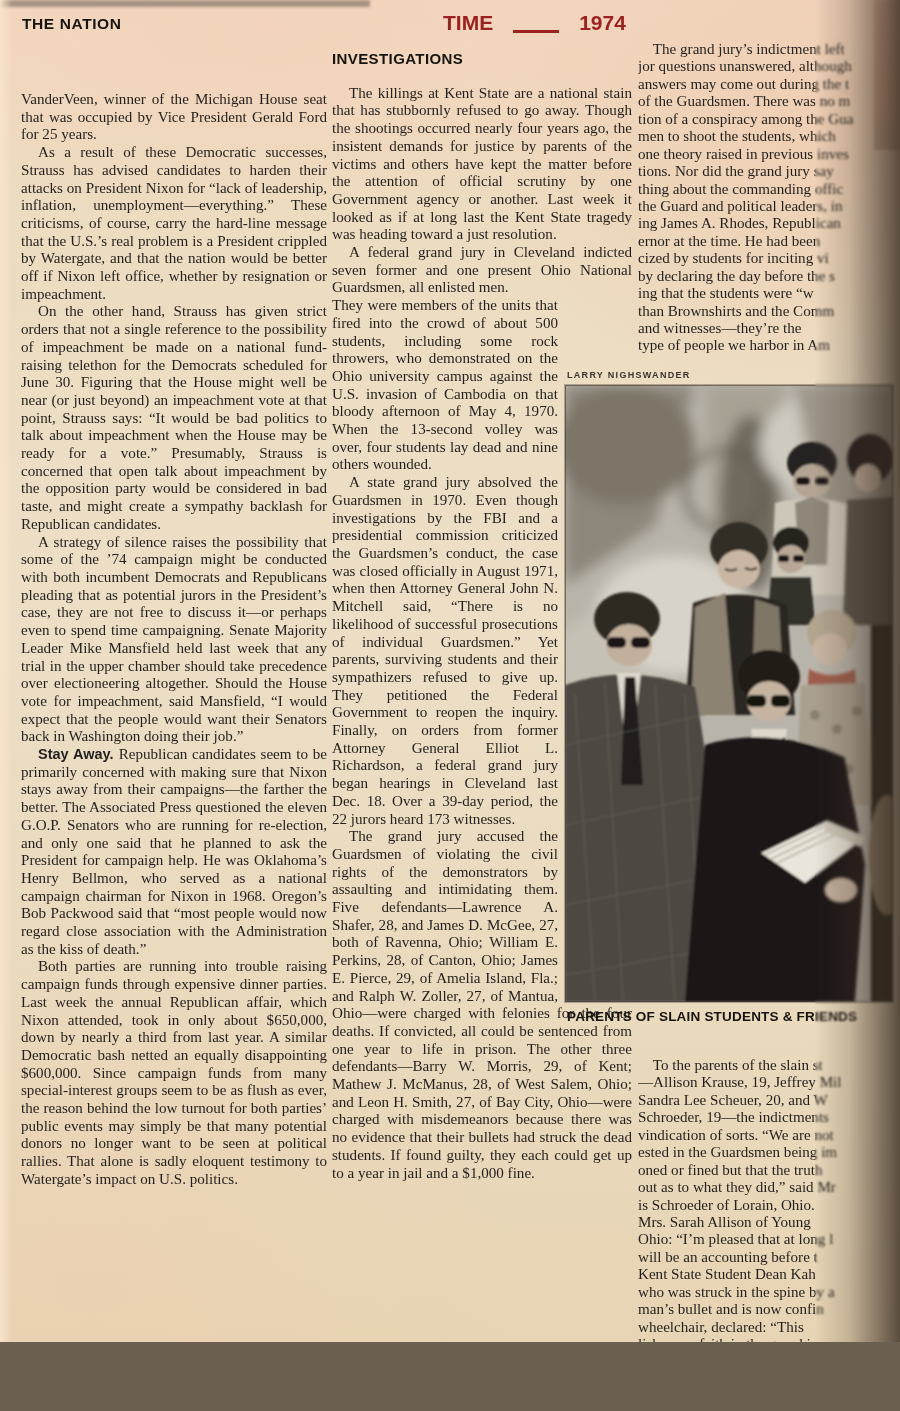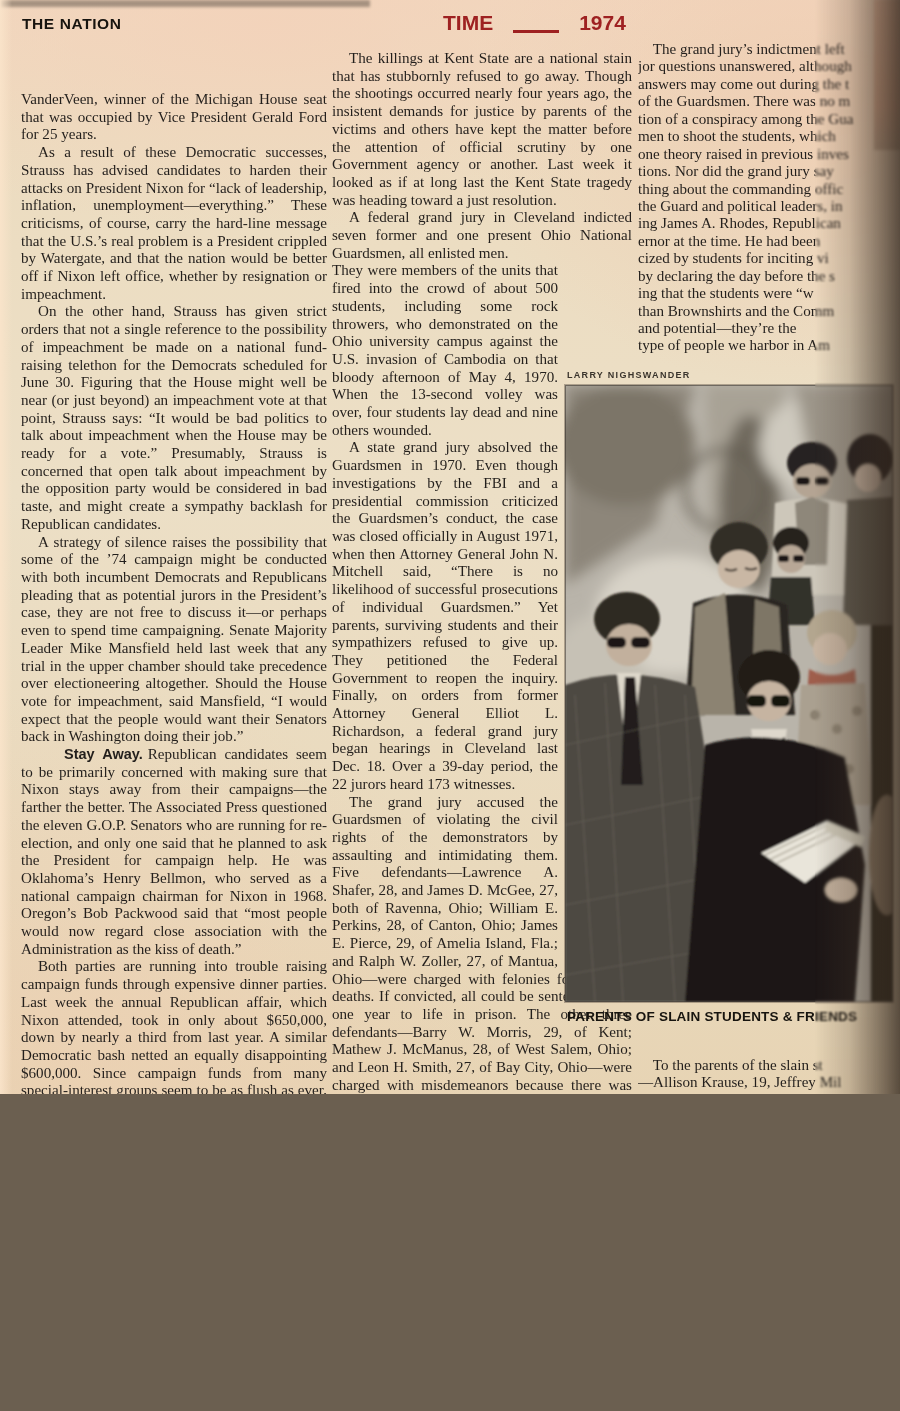--- a/index.html
+++ b/index.html
@@ -1,17 +1,17 @@
 <!DOCTYPE html>
 <html><head>
 <meta charset="utf-8">
 <style>
   html,body{margin:0;padding:0;background:#6b5f50;}
   #page{
-    position:relative;width:900px;height:1094px;overflow:hidden;
+    position:relative;width:900px;height:1342px;overflow:hidden;
     background:
       radial-gradient(ellipse 700px 300px at 30% 2%, rgba(243,210,186,.85), rgba(243,210,186,0) 70%),
       radial-gradient(ellipse 500px 400px at 90% 10%, rgba(240,198,172,.6), rgba(240,198,172,0) 70%),
       radial-gradient(ellipse 600px 500px at 10% 95%, rgba(238,205,176,.5), rgba(238,205,176,0) 70%),
       linear-gradient(180deg, #f1d8bf 0%, #ecdcc0 12%, #ecdfc6 45%, #e9d9bc 80%, #e7d4b4 100%);
     font-family:"Liberation Serif", serif;color:#231f1c;
   }
   
   .top-edge{position:absolute;left:0;top:0;width:370px;height:7px;background:#4a4138;opacity:.45;filter:blur(1.5px);}
   .left-edge{position:absolute;left:0;top:0;width:12px;height:100%;background:linear-gradient(to right, rgba(250,228,202,.9), rgba(250,228,202,0));}
@@ -23,21 +23,21 @@
   
   .section-label{position:absolute;left:22px;top:15px;font-family:"Liberation Sans",sans-serif;font-weight:bold;font-size:15.5px;letter-spacing:.6px;color:#17140f;}
   .masthead{position:absolute;left:443px;top:11px;font-family:"Liberation Sans",sans-serif;font-weight:bold;font-size:21px;color:#9e2121;display:flex;align-items:baseline;gap:20px;}
   .masthead .rule{display:inline-block;width:46px;height:3px;background:#9e2121;margin-bottom:2px;align-self:flex-end;}
 
   
   .bodytext{font-size:15.1px;line-height:17.7px;text-align:justify;}
   .bodytext p{margin:0;text-indent:17px;}
   #left-col{position:absolute;left:21px;top:91px;width:306px;height:1292px;overflow:hidden;}
   #left-col p:first-child{text-indent:0;}
-  .lead{font-family:"Liberation Sans",sans-serif;font-weight:bold;font-size:14.5px;margin-right:5px;margin-left:26px;}
+  .lead{font-family:"Liberation Sans",sans-serif;font-weight:bold;font-size:14.5px;margin-right:5px;}
 
   #mid-col{position:absolute;left:332px;top:50px;width:300px;height:1350px;overflow:hidden;}
   .kicker{font-family:"Liberation Sans",sans-serif;font-weight:bold;font-size:15px;letter-spacing:.4px;color:#17140f;margin:0 0 17px 0;}
   .headline{font-family:"Liberation Sans",sans-serif;font-weight:bold;font-size:27px;letter-spacing:.2px;color:#15120e;margin:0 0 13px 0;}
   #photo-spacer{float:right;width:74px;height:700px;}
   .cont{text-indent:0 !important;}
 
   
   .photo-credit{position:absolute;left:567px;top:370px;font-family:"Liberation Sans",sans-serif;font-weight:bold;font-size:9px;letter-spacing:1.3px;color:#3a342c;}
   #photo-frame{position:absolute;left:565px;top:385px;width:328px;height:617px;background:#b7b2a8;box-shadow:0 0 0 1px rgba(60,50,40,.35);}
@@ -77,20 +77,21 @@
   <div id="left-col" class="bodytext">
       <p><span>VanderVeen, winner of the Michigan House seat that was occupied by Vice President Gerald Ford for 25 years.</span></p>
       <p><span>As a result of these Democratic successes, Strauss has advised candidates to harden their attacks on President Nixon for “lack of leadership, inflation, unemployment—everything.” These criticisms, of course, carry the hard-line message that the U.S.’s real problem is a President crippled by Watergate, and that the nation would be better off if Nixon left office, whether by resignation or impeachment.</span></p>
       <p><span>On the other hand, Strauss has given strict orders that not a single reference to the possibility of impeachment be made on a national fund-raising telethon for the Democrats scheduled for June 30. Figuring that the House might well be near (or just beyond) an impeachment vote at that point, Strauss says: “It would be bad politics to talk about impeachment when the House may be ready for a vote.” Presumably, Strauss is concerned that open talk about impeachment by the opposition party would be considered in bad taste, and might create a sympathy backlash for Republican candidates.</span></p>
       <p><span>A strategy of silence raises the possibility that some of the ’74 campaign might be conducted with both incumbent Democrats and Republicans pleading that as potential jurors in the President’s case, they are not free to discuss it—or perhaps even to spend time campaigning. Senate Majority Leader Mike Mansfield held last week that any trial in the upper chamber should take precedence over electioneering altogether. Should the House vote for impeachment, said Mansfield, “I would expect that the people would want their Senators back in Washington doing their job.”</span></p>
       <p><span class="lead">Stay Away.</span><span>Republican candidates seem to be primarily concerned with making sure that Nixon stays away from their campaigns—the farther the better. The Associated Press questioned the eleven G.O.P. Senators who are running for re-election, and only one said that he planned to ask the President for campaign help. He was Oklahoma’s Henry Bellmon, who served as a national campaign chairman for Nixon in 1968. Oregon’s Bob Packwood said that “most people would now regard close association with the Administration as the kiss of death.”</span></p>
       <p><span>Both parties are running into trouble raising campaign funds through expensive dinner parties. Last week the annual Republican affair, which Nixon attended, took in only about $650,000, down by nearly a third from last year. A similar Democratic bash netted an equally disappointing $600,000. Since campaign funds from many special-interest groups seem to be as flush as ever, the reason behind the low turnout for both parties’ public events may simply be that many potential donors no longer want to be seen at political rallies. That alone is sadly eloquent testimony to Watergate’s impact on U.S. politics.</span></p>
     </div>
 
   <div id="mid-col" class="bodytext">
+    <div class="kicker">INVESTIGATIONS</div>
     <p>The killings at Kent State are a national stain that has stubbornly refused to go away. Though the shootings occurred nearly four years ago, the insistent demands for justice by parents of the victims and others have kept the matter before the attention of official scrutiny by one Government agency or another. Last week it looked as if at long last the Kent State tragedy was heading toward a just resolution.</p>
     <p>A federal grand jury in Cleveland indicted seven former and one present Ohio National Guardsmen, all enlisted men.</p>
     <div id="photo-spacer"></div>
     <p class="cont">They were members of the units that fired into the crowd of about 500 students, including some rock throwers, who demonstrated on the Ohio university campus against the U.S. invasion of Cambodia on that bloody afternoon of May 4, 1970. When the 13-second volley was over, four students lay dead and nine others wounded.</p>
     <p>A state grand jury absolved the Guardsmen in 1970. Even though investigations by the FBI and a presidential commission criticized the Guardsmen’s conduct, the case was closed officially in August 1971, when then Attorney General John N. Mitchell said, “There is no likelihood of successful prosecutions of individual Guardsmen.” Yet parents, surviving students and their sympathizers refused to give up. They petitioned the Federal Government to reopen the inquiry. Finally, on orders from former Attorney General Elliot L. Richardson, a federal grand jury began hearings in Cleveland last Dec. 18. Over a 39-day period, the 22 jurors heard 173 witnesses.</p>
     <p>The grand jury accused the Guardsmen of violating the civil rights of the demonstrators by assaulting and intimidating them. Five defendants—Lawrence A. Shafer, 28, and James D. McGee, 27, both of Ravenna, Ohio; William E. Perkins, 28, of Canton, Ohio; James E. Pierce, 29, of Amelia Island, Fla.; and Ralph W. Zoller, 27, of Mantua, Ohio—were charged with felonies for the four deaths. If convicted, all could be sentenced from one year to life in prison. The other three defendants—Barry W. Morris, 29, of Kent; Mathew J. McManus, 28, of West Salem, Ohio; and Leon H. Smith, 27, of Bay City, Ohio—were charged with misdemeanors because there was no evidence that their bullets had struck the dead students. If found guilty, they each could get up to a year in jail and a $1,000 fine.</p>
   </div>
 
   <div class="photo-credit">LARRY NIGHSWANDER</div>
   <div id="photo-frame">
@@ -208,21 +209,21 @@
       <div class="rline">one theory raised in previous inves</div>
       <div class="rline">tions. Nor did the grand jury say</div>
       <div class="rline">thing about the commanding offic</div>
       <div class="rline">the Guard and political leaders, in</div>
       <div class="rline">ing James A. Rhodes, Republican</div>
       <div class="rline">ernor at the time. He had been</div>
       <div class="rline">cized by students for inciting vi</div>
       <div class="rline">by declaring the day before the s</div>
       <div class="rline">ing that the students were “w</div>
       <div class="rline">than Brownshirts and the Comm</div>
-      <div class="rline">and potential—they’re the</div>
+      <div class="rline">and witnesses—they’re the</div>
       <div class="rline">type of people we harbor in Am</div>
     </div>
   <div id="right-bottom" class="rlines bodytext">
       <div class="rline">    To the parents of the slain st</div>
       <div class="rline">—Allison Krause, 19, Jeffrey Mil</div>
       <div class="rline">Sandra Lee Scheuer, 20, and W</div>
       <div class="rline">Schroeder, 19—the indictments</div>
       <div class="rline">vindication of sorts. “We are not</div>
       <div class="rline">ested in the Guardsmen being im</div>
       <div class="rline">oned or fined but that the truth</div>

